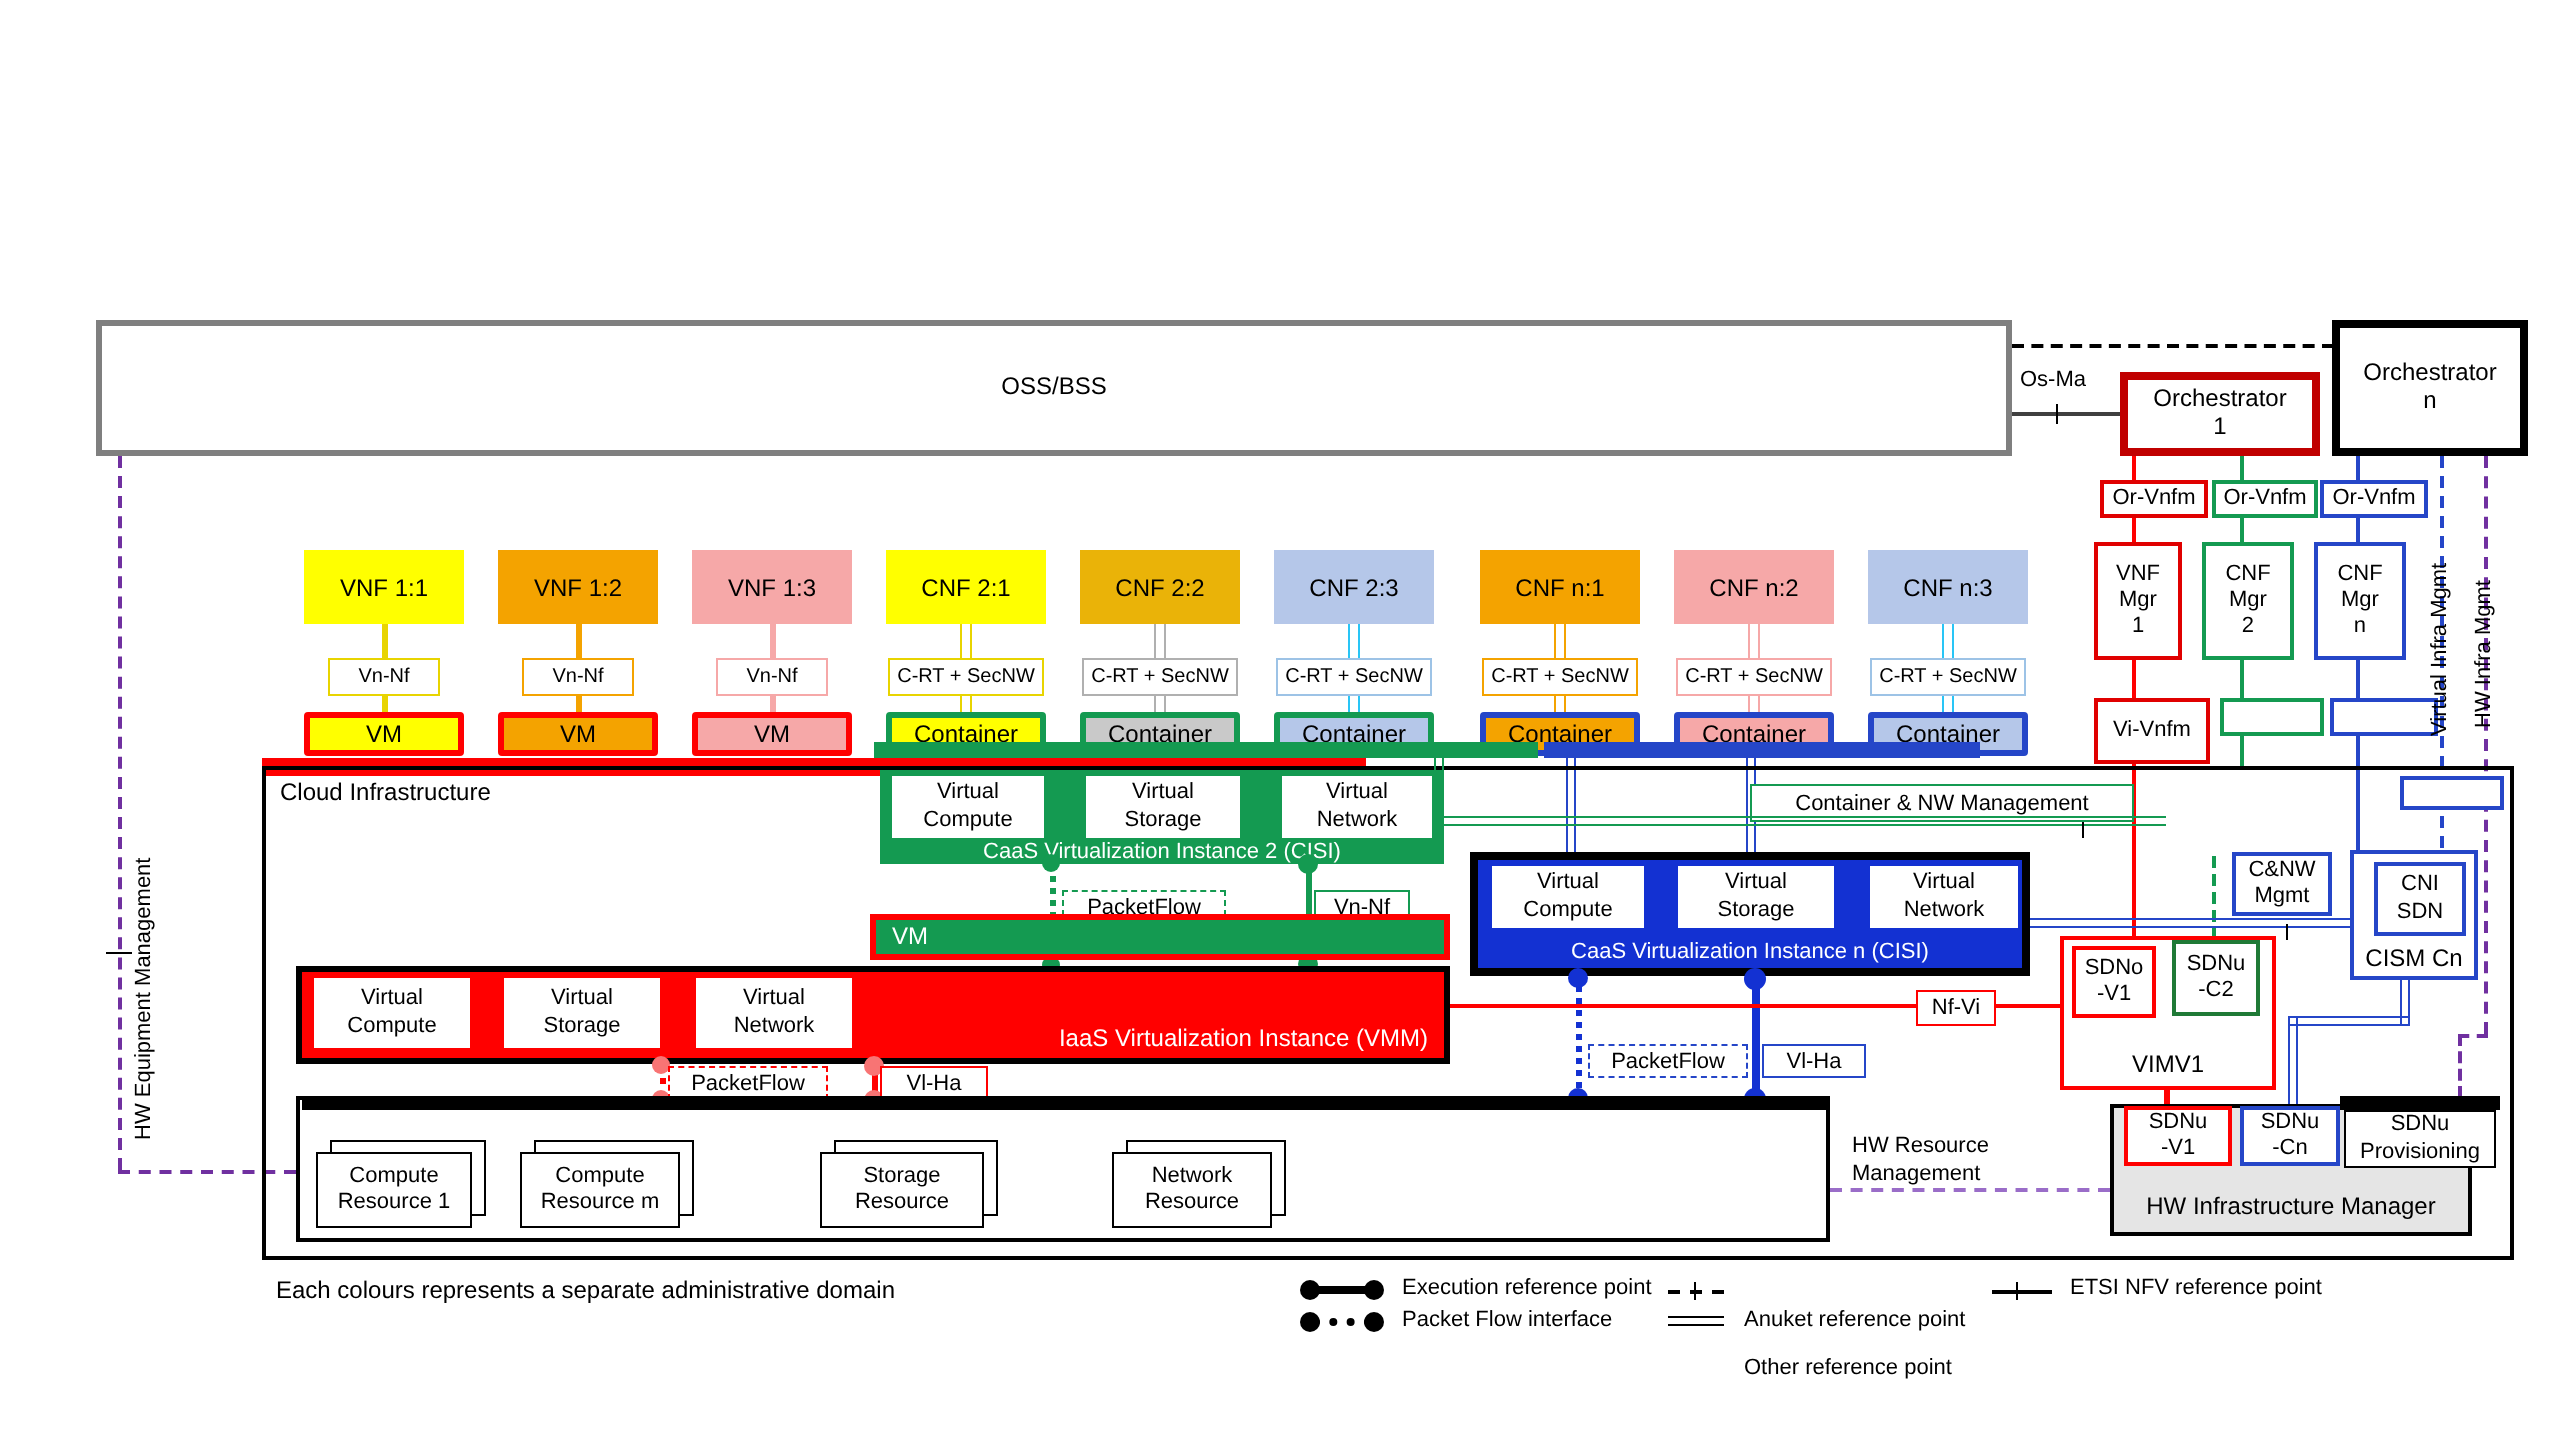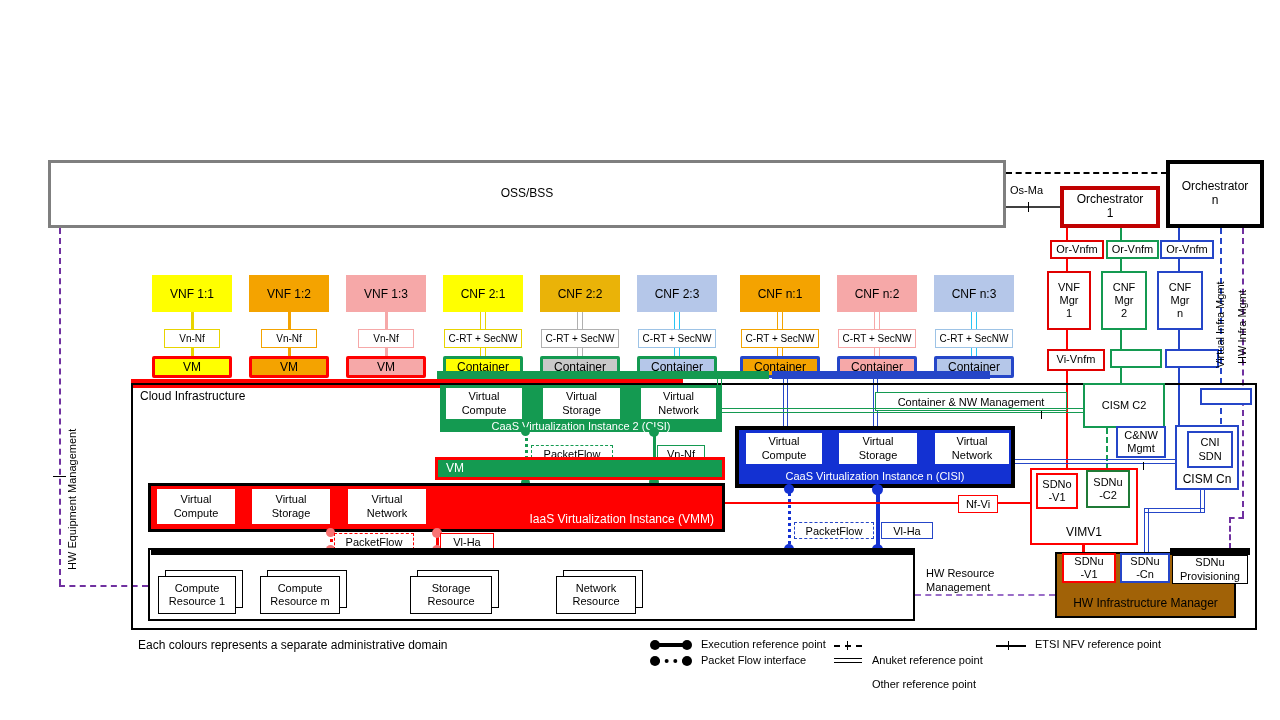--- a/index.html
+++ b/index.html
@@ -64,21 +64,21 @@
   <div class="whitebox t11 pre" style="left:1047px;top:271px;width:44px;height:59px;border:2px solid #E00000;"><span class="pre">VNF
 Mgr
 1</span></div>
   <div class="whitebox t11 pre" style="left:1101px;top:271px;width:46px;height:59px;border:2px solid #149A51;"><span class="pre">CNF
 Mgr
 2</span></div>
   <div class="whitebox t11 pre" style="left:1157px;top:271px;width:46px;height:59px;border:2px solid #2546C8;"><span class="pre">CNF
 Mgr
 n</span></div>
 
-  <div class="whitebox t11" style="left:1047px;top:349px;width:58px;height:22px;border:2px solid #E00000;">
+  <div class="whitebox t11" style="left:1047px;top:349px;width:58px;height:33px;border:2px solid #E00000;">
       <span>Vi-Vnfm</span>
     </div>
   <div class="whitebox" style="left:1110px;top:349px;width:52px;height:19px;border:2px solid #149A51;"></div>
   <div class="whitebox" style="left:1165px;top:349px;width:54px;height:19px;border:2px solid #2546C8;"></div>
 
   <div class="line-v" style="left:1220px;top:228px;height:206px;border-left:2px dashed #2546C8;"></div>
   <div class="line-v" style="left:1242px;top:228px;height:289px;border-left:2px dashed #7030A0;"></div>
   <div class="line-h" style="left:1229px;top:517px;width:15px;border-top:2px dashed #7030A0;"></div>
   <div class="line-v" style="left:1229px;top:517px;height:32px;border-left:2px dashed #7030A0;"></div>
   <div class="vtext" style="left:1214px;top:368px;">Virtual Infra Mgmt</div>
@@ -276,23 +276,20 @@
       <span>Nf-Vi</span>
     </div>
 
   <div class="refbox" style="left:875px;top:392px;width:192px;height:19px;border-color:#149A51;font-size:11px;">
       <span>Container &amp; NW  Management</span>
     </div>
   <div class="dbl-h" style="left:719px;top:408px;width:364px;border-color:#149A51;"></div>
   <div class="dbl-v" style="left:717px;top:379px;height:30px;border-color:#149A51;"></div>
   <div class="tick-v" style="left:1041px;top:411px;height:8px;"></div>
 
-  <div class="whitebox t12" style="left:1083px;top:383px;width:82px;height:45px;border:2px solid #149A51;">
-      <span>CISM  C2</span>
-    </div>
   <div class="line-v" style="left:1106px;top:428px;height:42px;border-left:2px dashed #149A51;"></div>
 
   <div class="dbl-h" style="left:1015px;top:459px;width:160px;border-color:#2546C8;"></div>
   <div class="tick-v" style="left:1143px;top:462px;height:8px;"></div>
   <div class="whitebox t11 pre" style="left:1116px;top:426px;width:50px;height:32px;border:2px solid #2546C8;"><span class="pre">C&amp;NW
 Mgmt</span></div>
 
   <div class="whitebox" style="left:1200px;top:388px;width:52px;height:17px;border:2px solid #2546C8;"></div>
 
   <div class="whitebox" style="left:1175px;top:425px;width:64px;height:65px;border:2px solid #2546C8;">
@@ -327,21 +324,21 @@
   <div class="whitebox t105 pre" style="left:410px;top:576px;width:82px;height:38px;border:1.6px solid #000;"><span class="pre">Storage
 Resource</span></div>
   <div class="whitebox" style="left:563px;top:570px;width:80px;height:38px;border:1.6px solid #000;"></div>
   <div class="whitebox t105 pre" style="left:556px;top:576px;width:80px;height:38px;border:1.6px solid #000;"><span class="pre">Network
 Resource</span></div>
 
   <div class="abs t11 pre" style="left:926px;top:566px;width:100px;text-align:left;line-height:1.3;">HW Resource
 Management</div>
   <div class="line-h" style="left:915px;top:594px;width:140px;border-top:2px dashed #9A6DC8;"></div>
 
-  <div class="abs" style="left:1055px;top:552px;width:181px;height:66px;border:2px solid #000;background:#a16207;">
+  <div class="abs" style="left:1055px;top:552px;width:181px;height:66px;border:2px solid #000;background:#e5e5e5;">
     <div class="abs t12" style="left:0;right:0;bottom:6px;text-align:center;">HW Infrastructure Manager</div>
   </div>
   <div class="whitebox t105 pre" style="left:1062px;top:553px;width:54px;height:30px;border:2px solid #FF0000;"><span class="pre">SDNu
 -V1</span></div>
   <div class="whitebox t105 pre" style="left:1120px;top:553px;width:50px;height:30px;border:2px solid #2546C8;"><span class="pre">SDNu
 -Cn</span></div>
   <div class="abs" style="left:1170px;top:548px;width:80px;height:7px;background:#000;"></div>
   <div class="whitebox t105 pre" style="left:1172px;top:555px;width:76px;height:29px;border:1.4px solid #000;"><span class="pre">SDNu
 Provisioning</span></div>
 

